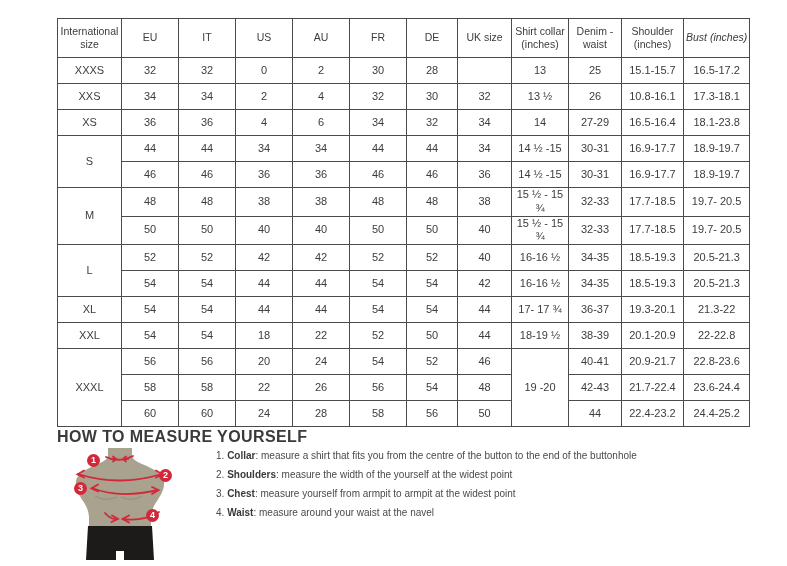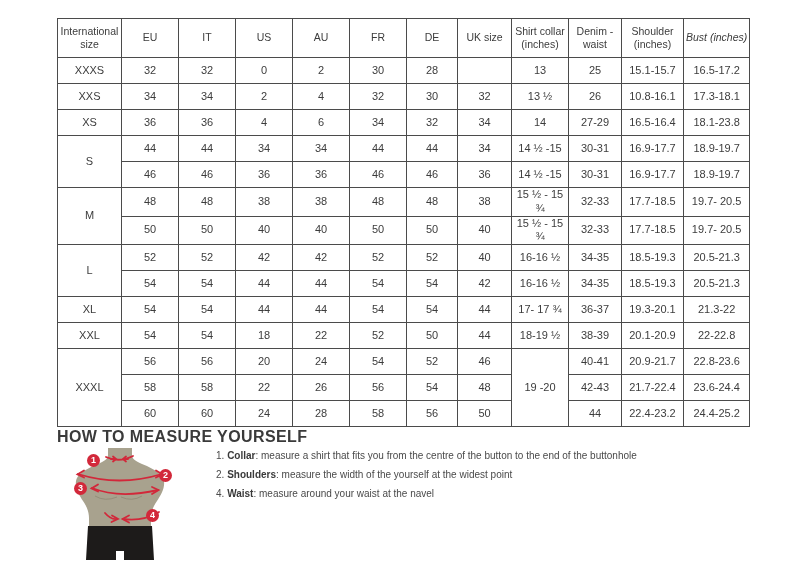--- a/index.html
+++ b/index.html
@@ -307,18 +307,22 @@
   <div class="measure-list">
     <div class="measure-item">
       <span>1.</span>
       <b>Collar</b><span>: measure a shirt that fits you from the centre of the button to the end of the buttonhole</span>
     </div>
     <div class="measure-item">
       <span>2.</span>
       <b>Shoulders</b><span>: measure the width of the yourself at the widest point</span>
     </div>
     <div class="measure-item">
+      <span>3.</span>
+      <b>Chest</b><span>: measure yourself from armpit to armpit at the widest point</span>
+    </div>
+    <div class="measure-item">
       <span>4.</span>
       <b>Waist</b><span>: measure around your waist at the navel</span>
     </div>
   </div>
 
 </div>
 
 </body></html>

